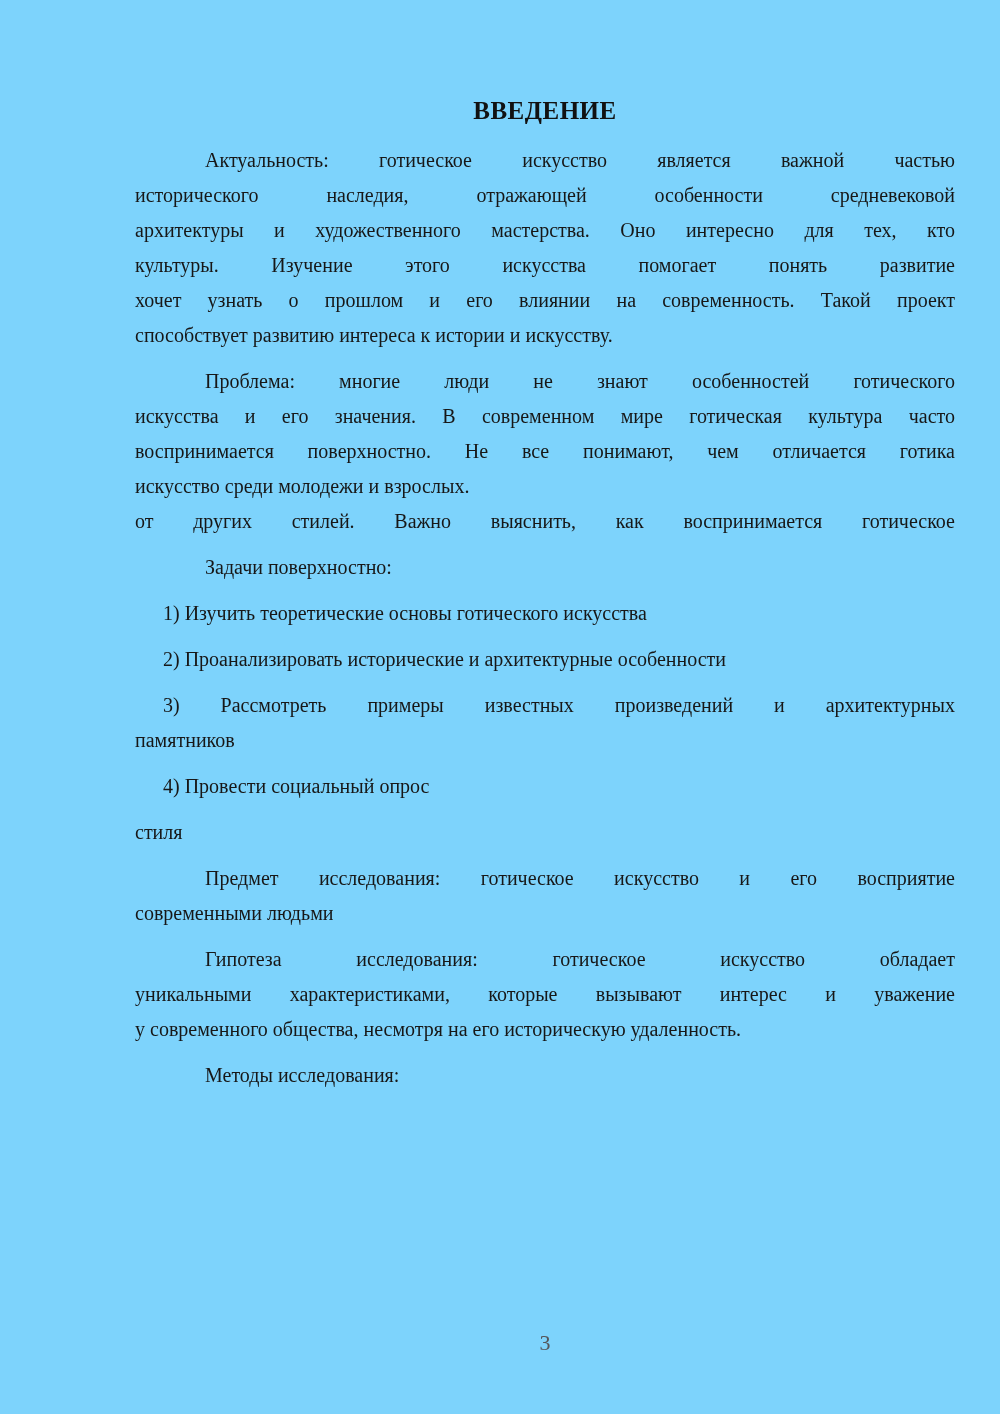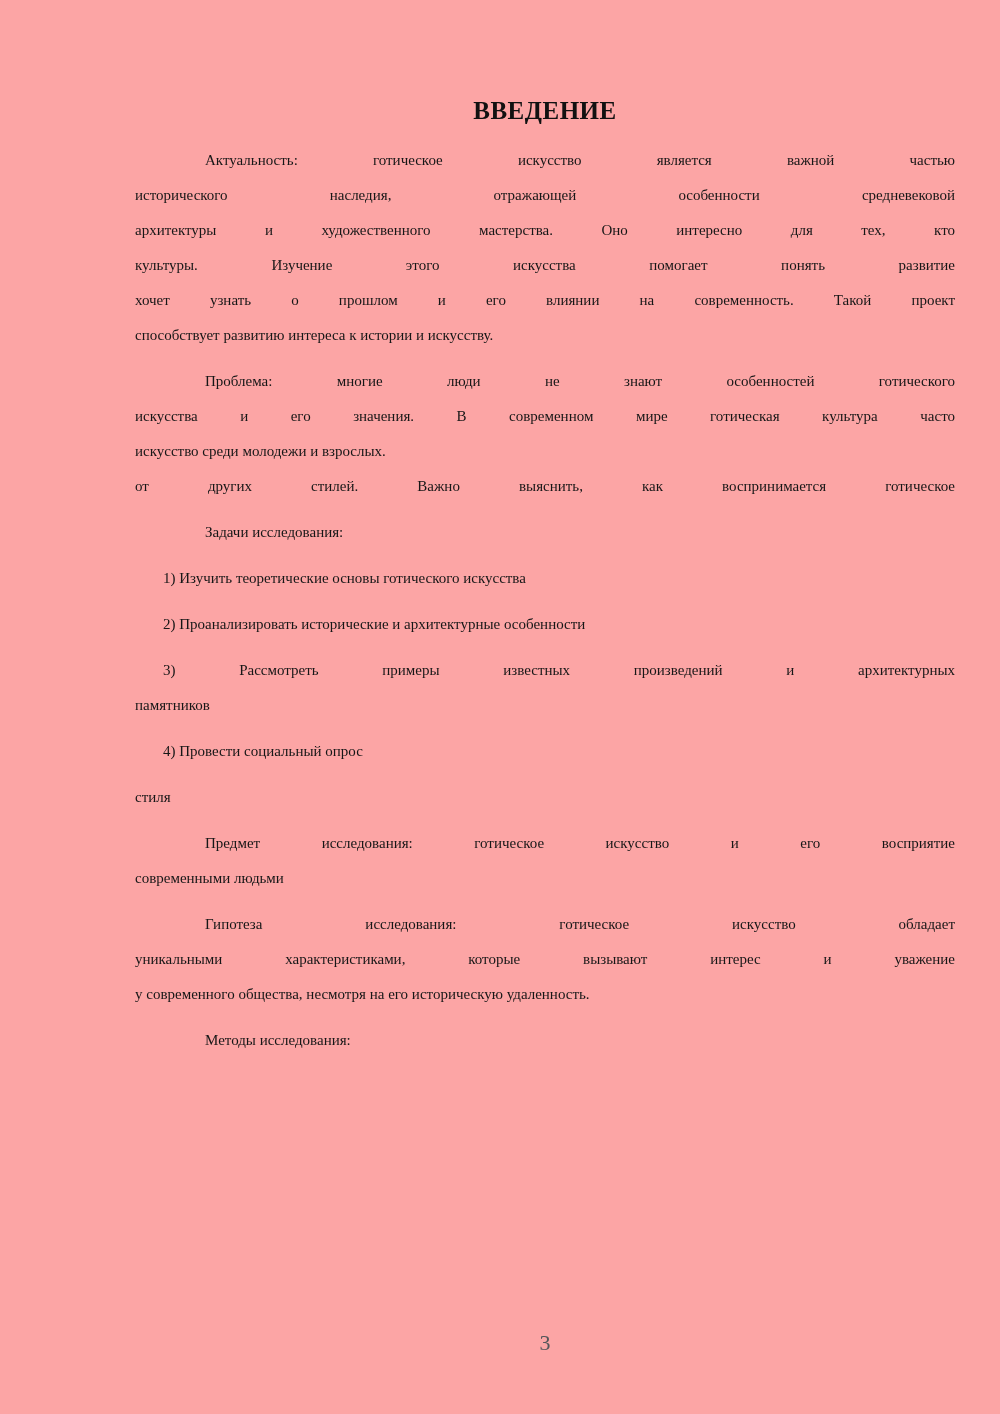--- a/index.html
+++ b/index.html
@@ -4,21 +4,21 @@
 <style>
   html, body {
     margin: 0;
     padding: 0;
     background: #ffffff;
   }
   .page {
     position: relative;
     width: 1000px;
     height: 1414px;
-    background: #fca5a5;
+    background: #7dd3fc;
     overflow: hidden;
     font-family: "Liberation Serif", "DejaVu Serif", serif;
     color: #171717;
   }
   .content {
     position: absolute;
     left: 135px;
     top: 96px;
     width: 820px;
   }
@@ -26,21 +26,21 @@
     margin: 0 0 17px 0;
     font-size: 25px;
     line-height: 30px;
     font-weight: bold;
     text-align: center;
     letter-spacing: 0.5px;
     color: #111111;
   }
   .para {
     margin: 0 0 11px 0;
-    font-size: 15px;
+    font-size: 20px;
     line-height: 35px;
   }
   .line {
     display: block;
     text-align: justify;
     text-align-last: justify;
   }
   .line.last {
     text-align-last: left;
   }
@@ -74,27 +74,28 @@
       <span class="line">исторического наследия, отражающей особенности средневековой</span>
       <span class="line">архитектуры и художественного мастерства. Оно интересно для тех, кто</span>
       <span class="line">культуры. Изучение этого искусства помогает понять развитие</span>
       <span class="line">хочет узнать о прошлом и его влиянии на современность. Такой проект</span>
       <span class="line last">способствует развитию интереса к истории и искусству.</span>
     </p>
 
     <p class="para body">
       <span class="line first">Проблема: многие люди не знают особенностей готического</span>
       <span class="line">искусства и его значения. В современном мире готическая культура часто</span>
+      <span class="line">воспринимается поверхностно. Не все понимают, чем отличается готика</span>
       <span class="line last">искусство среди молодежи и взрослых.</span>
       <span class="line">от других стилей. Важно выяснить, как воспринимается готическое</span>
     </p>
 
 
     <p class="para body">
-      <span class="line first last">Задачи исследования:</span>
+      <span class="line first last">Задачи поверхностно:</span>
     </p>
 
     <p class="para list">
       <span class="line first last">1) Изучить теоретические основы готического искусства</span>
     </p>
 
     <p class="para list">
       <span class="line first last">2) Проанализировать исторические и архитектурные особенности</span>
     </p>
 

